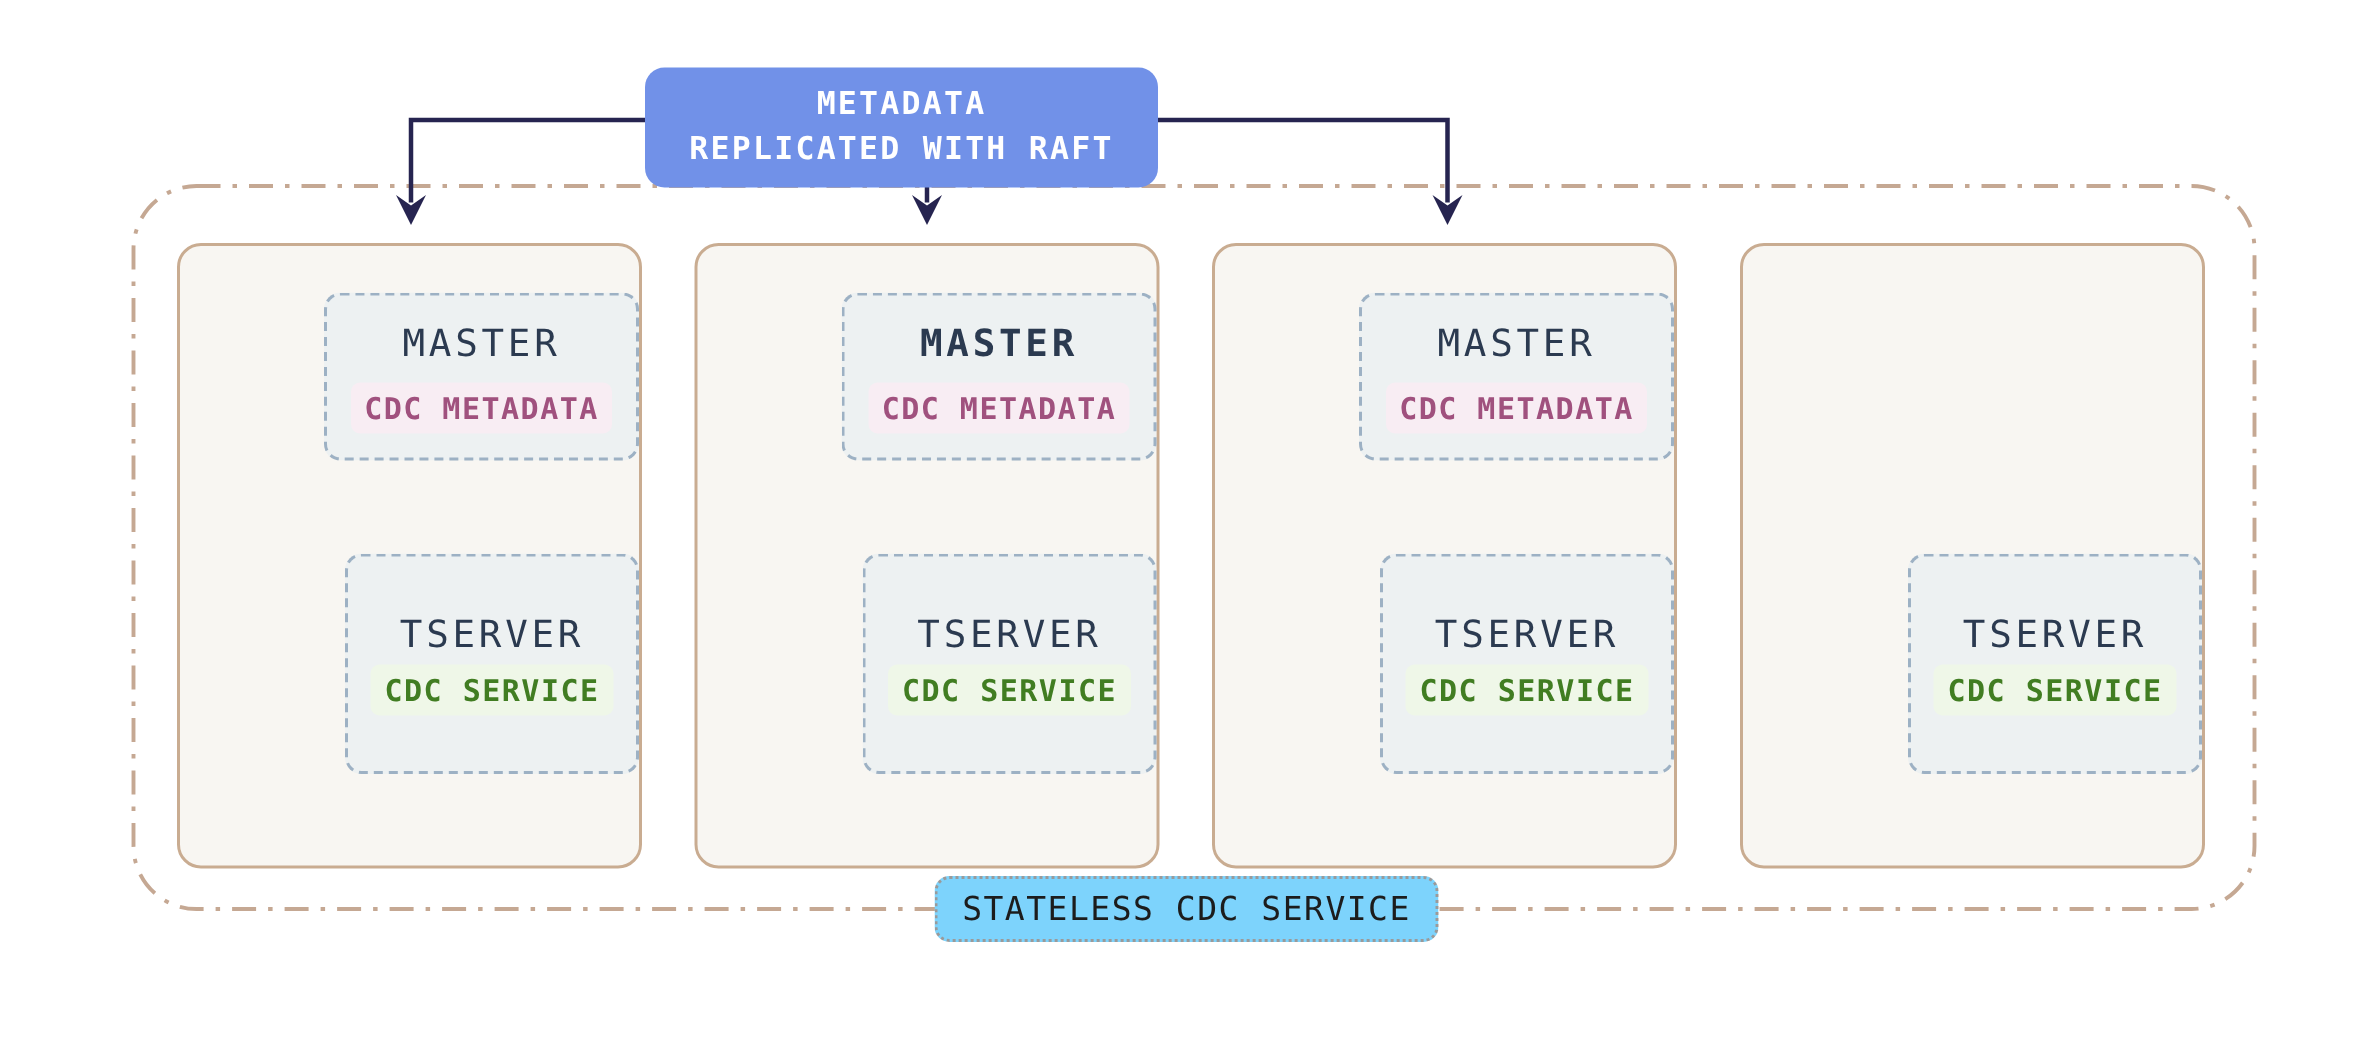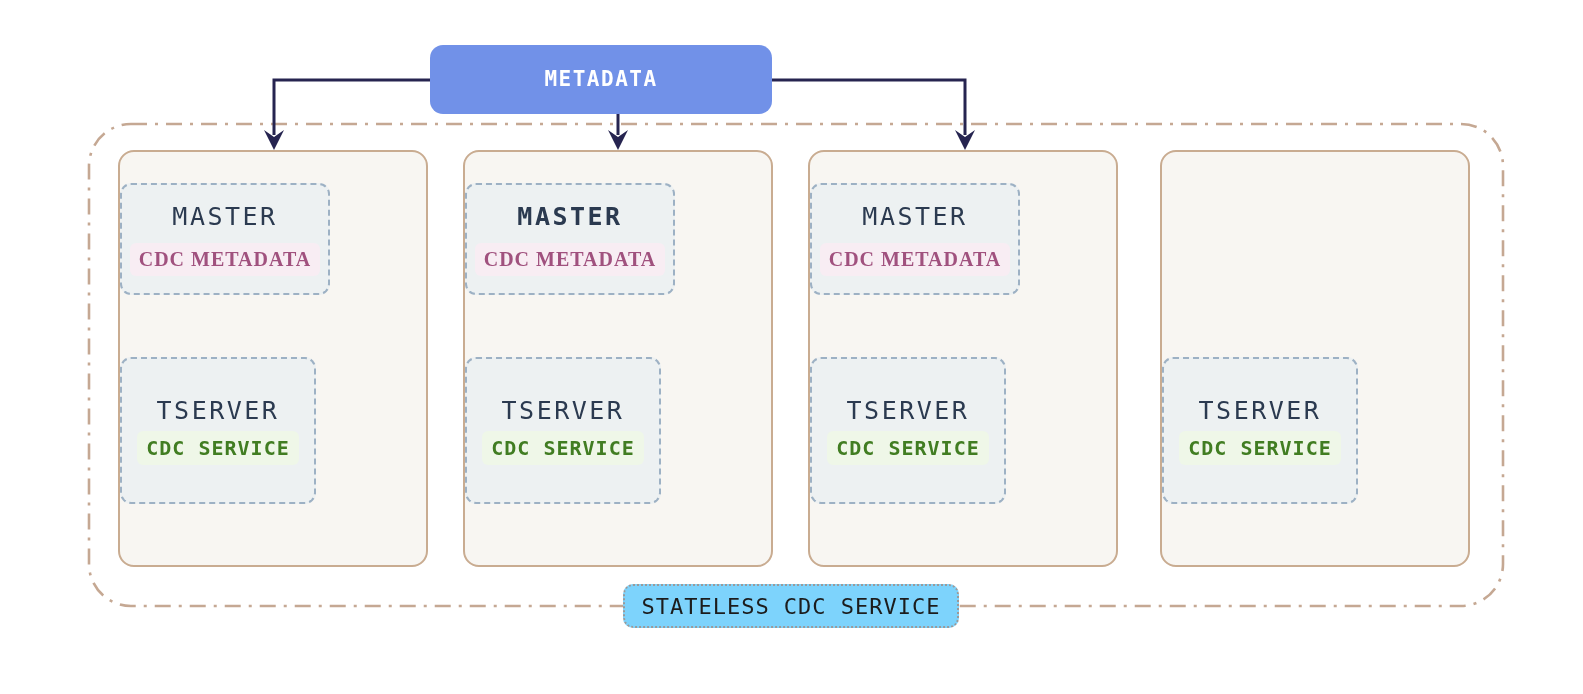--- a/index.html
+++ b/index.html
@@ -10,49 +10,49 @@
     --service-text:#417d22; --service-bg:#eff7e8;
     --label-text:#1c1c1c; --label-border:#9a9a9a;
   }
   html,body{margin:0;padding:0;}
   body{
     width:1583px;height:694px;background:#ffffff;position:relative;
     font-family:"DejaVu Sans Mono","Liberation Mono",monospace;overflow:hidden;
   }
   .layer-svg{position:absolute;left:0;top:0;z-index:1;}
   .banner{
-    position:absolute;left:430px;top:45px;width:342px;height:69px;z-index:4;
+    position:absolute;left:430px;top:45px;width:342px;height:80px;z-index:4;
     background:var(--banner-bg);border-radius:13px;color:var(--banner-text);
     display:flex;flex-direction:column;align-items:center;justify-content:center;
     font-weight:bold;font-size:21px;letter-spacing:1.5px;line-height:1.42;text-align:center;
   }
   .node{
-    position:absolute;top:150px;width:310px;height:417px;z-index:2;
+    position:absolute;top:162px;width:310px;height:417px;z-index:2;
     background:var(--node-bg);border:2px solid var(--node-border);border-radius:16px;
-    box-sizing:border-box;display:flex;flex-direction:column;align-items:flex-start;
+    box-sizing:border-box;display:flex;flex-direction:column;align-items:flex-end;
   }
   .node.n1{left:118px}.node.n2{left:463px}.node.n3{left:808px}.node.n4{left:1160px}
   .inner-box{
     border:2px dashed var(--inner-border);border-radius:11px;background:var(--inner-bg);
     box-sizing:border-box;display:flex;flex-direction:column;align-items:center;
     justify-content:center;gap:12px;
   }
   .master-box{width:210px;height:112px;margin-top:31px;}
   .tserver-box{width:196px;height:147px;gap:6px;}
   .node.n1 .tserver-box,.node.n2 .tserver-box,.node.n3 .tserver-box{margin-top:62px;}
   .node.n4 .tserver-box{margin-top:205px;}
   .box-title{
     color:var(--title-text);font-size:25px;letter-spacing:2.5px;white-space:nowrap;
   }
   .box-title.bold{font-weight:bold;}
   .badge{
     font-weight:bold;font-size:20px;letter-spacing:1px;white-space:nowrap;
     padding:5px 9px;border-radius:6px;
   }
-  .badge.metadata{color:var(--metadata-text);background:var(--metadata-bg);font-family:Liberation Serif, serif;}
+  .badge.metadata{color:var(--metadata-text);background:var(--metadata-bg);}
   .badge.service{color:var(--service-text);background:var(--service-bg);}
   .cluster-label{
     position:absolute;left:623px;top:584px;width:336px;height:44px;z-index:3;
     background:#7dd3fc;border:2.5px dotted var(--label-border);border-radius:10px;
     box-sizing:border-box;display:flex;align-items:center;justify-content:center;
     color:var(--label-text);font-size:22px;letter-spacing:1px;white-space:nowrap;
   }
 </style>
 </head>
 <body>
@@ -62,20 +62,21 @@
   <path d="M430,80 L274,80 L274,135" fill="none" stroke="var(--arrow)" stroke-width="3"></path>
   <path d="M264,130 L274,150 L284,130 L274,137 Z" fill="var(--arrow)"></path>
   <path d="M618,107 L618,135" fill="none" stroke="var(--arrow)" stroke-width="3"></path>
   <path d="M608,130 L618,150 L628,130 L618,137 Z" fill="var(--arrow)"></path>
   <path d="M772,80 L965,80 L965,135" fill="none" stroke="var(--arrow)" stroke-width="3"></path>
   <path d="M955,130 L965,150 L975,130 L965,137 Z" fill="var(--arrow)"></path>
 </svg>
 
 <div class="banner">
   <span>METADATA</span>
+  <span>REPLICATED WITH RAFT</span>
 </div>
 
 <div class="node n1">
   <div class="inner-box master-box">
     <div class="box-title">MASTER</div>
     <div class="badge metadata">CDC METADATA</div>
   </div>
   <div class="inner-box tserver-box">
     <div class="box-title">TSERVER</div>
     <div class="badge service">CDC SERVICE</div>

